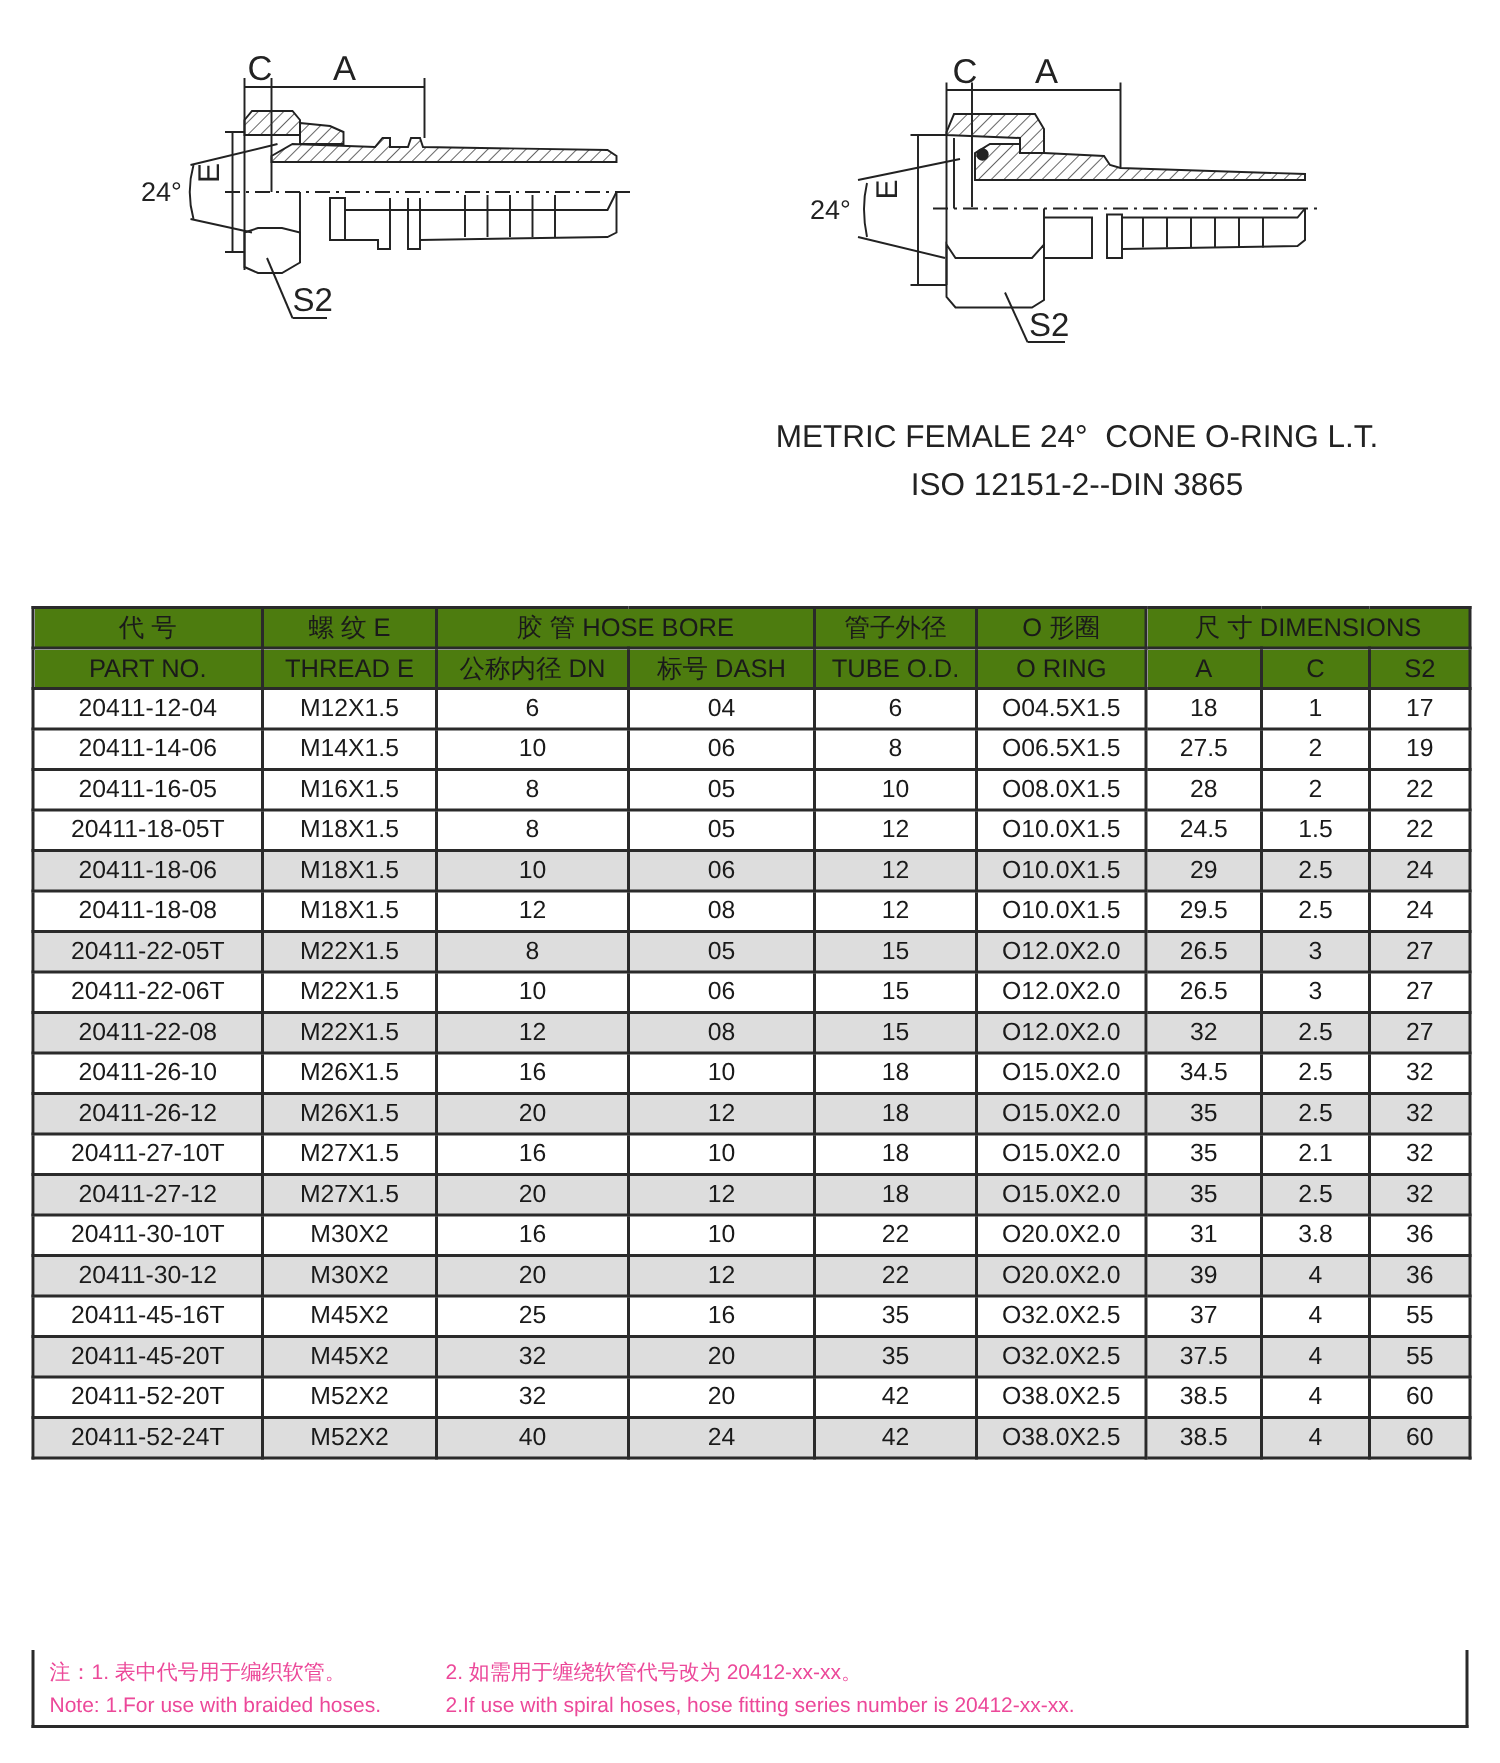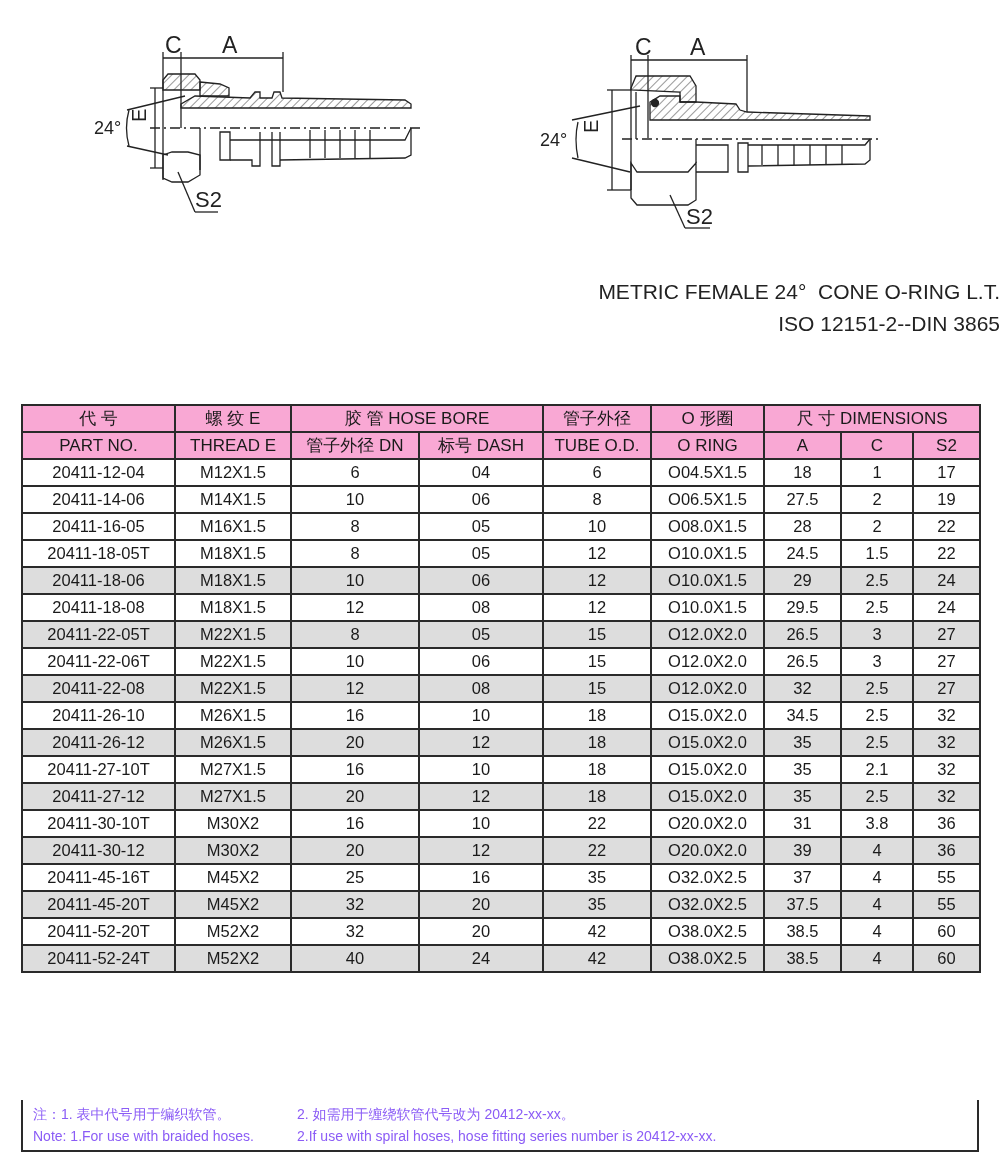--- a/index.html
+++ b/index.html
@@ -1,25 +1,25 @@
 <!DOCTYPE html>
 <html><head>
 <meta charset="utf-8">
 <style>
   html, body { margin:0; padding:0; background:#fff; }
   body { width:1000px; height:1175px; position:relative; overflow:hidden; font-family:"Liberation Sans", "DejaVu Sans", sans-serif; color:#1a1a1a; }
   .drawing { position:absolute; }
-  .title-block { position:absolute; left:460px; top:276px; width:540px; text-align:right; font-size:21px; line-height:32px; color:#222; }
+  .title-block { position:absolute; left:448px; top:276px; width:540px; text-align:center; font-size:21px; line-height:32px; color:#222; }
   .title-block div { white-space:pre; }
   table.spec { position:absolute; left:21px; top:404px; width:958px; border-collapse:collapse; table-layout:fixed; font-size:16.5px; }
   table.spec th, table.spec td { border:2px solid #2a2a2a; text-align:center; padding:0; font-weight:normal; height:25px; line-height:23px; white-space:nowrap; overflow:hidden; }
-  table.spec th { background:#f9a8d4; font-size:17px; }
+  table.spec th { background:#4d7c0f; font-size:17px; }
   table.spec tr.even td { background:#dddddd; }
   table.spec tr.odd td { background:#ffffff; }
-  .notes { position:absolute; left:21px; top:1100px; width:954px; height:50px; border:2px solid #2a2a2a; border-top:none; font-size:14px; color:#8b5cf6; }
+  .notes { position:absolute; left:21px; top:1100px; width:954px; height:50px; border:2px solid #2a2a2a; border-top:none; font-size:14px; color:#ec4899; }
   .notes .line { position:absolute; left:10px; white-space:pre; }
   .notes .c2 { position:absolute; left:274px; white-space:pre; }
 </style>
 </head>
 <body>
 
 <svg class="drawing" style="left:0;top:0" width="500" height="250" viewBox="0 0 500 250">
   <defs>
     <pattern id="hatch" patternUnits="userSpaceOnUse" width="6" height="6" patternTransform="rotate(45)">
       <line x1="0" y1="0" x2="0" y2="6" stroke="#333" stroke-width="1"></line>
@@ -138,21 +138,21 @@
       <th>代 号</th>
       <th>螺 纹 E</th>
       <th colspan="2">胶 管  HOSE BORE</th>
       <th>管子外径</th>
       <th>O 形圈</th>
       <th colspan="3">尺 寸 DIMENSIONS</th>
     </tr>
     <tr>
       <th>PART NO.</th>
       <th>THREAD E</th>
-      <th>管子外径 DN</th>
+      <th>公称内径 DN</th>
       <th>标号 DASH</th>
       <th>TUBE O.D.</th>
       <th>O RING</th>
       <th>A</th>
       <th>C</th>
       <th>S2</th>
     </tr>
   </thead>
   <tbody id="tbody">
       <tr class="odd">

